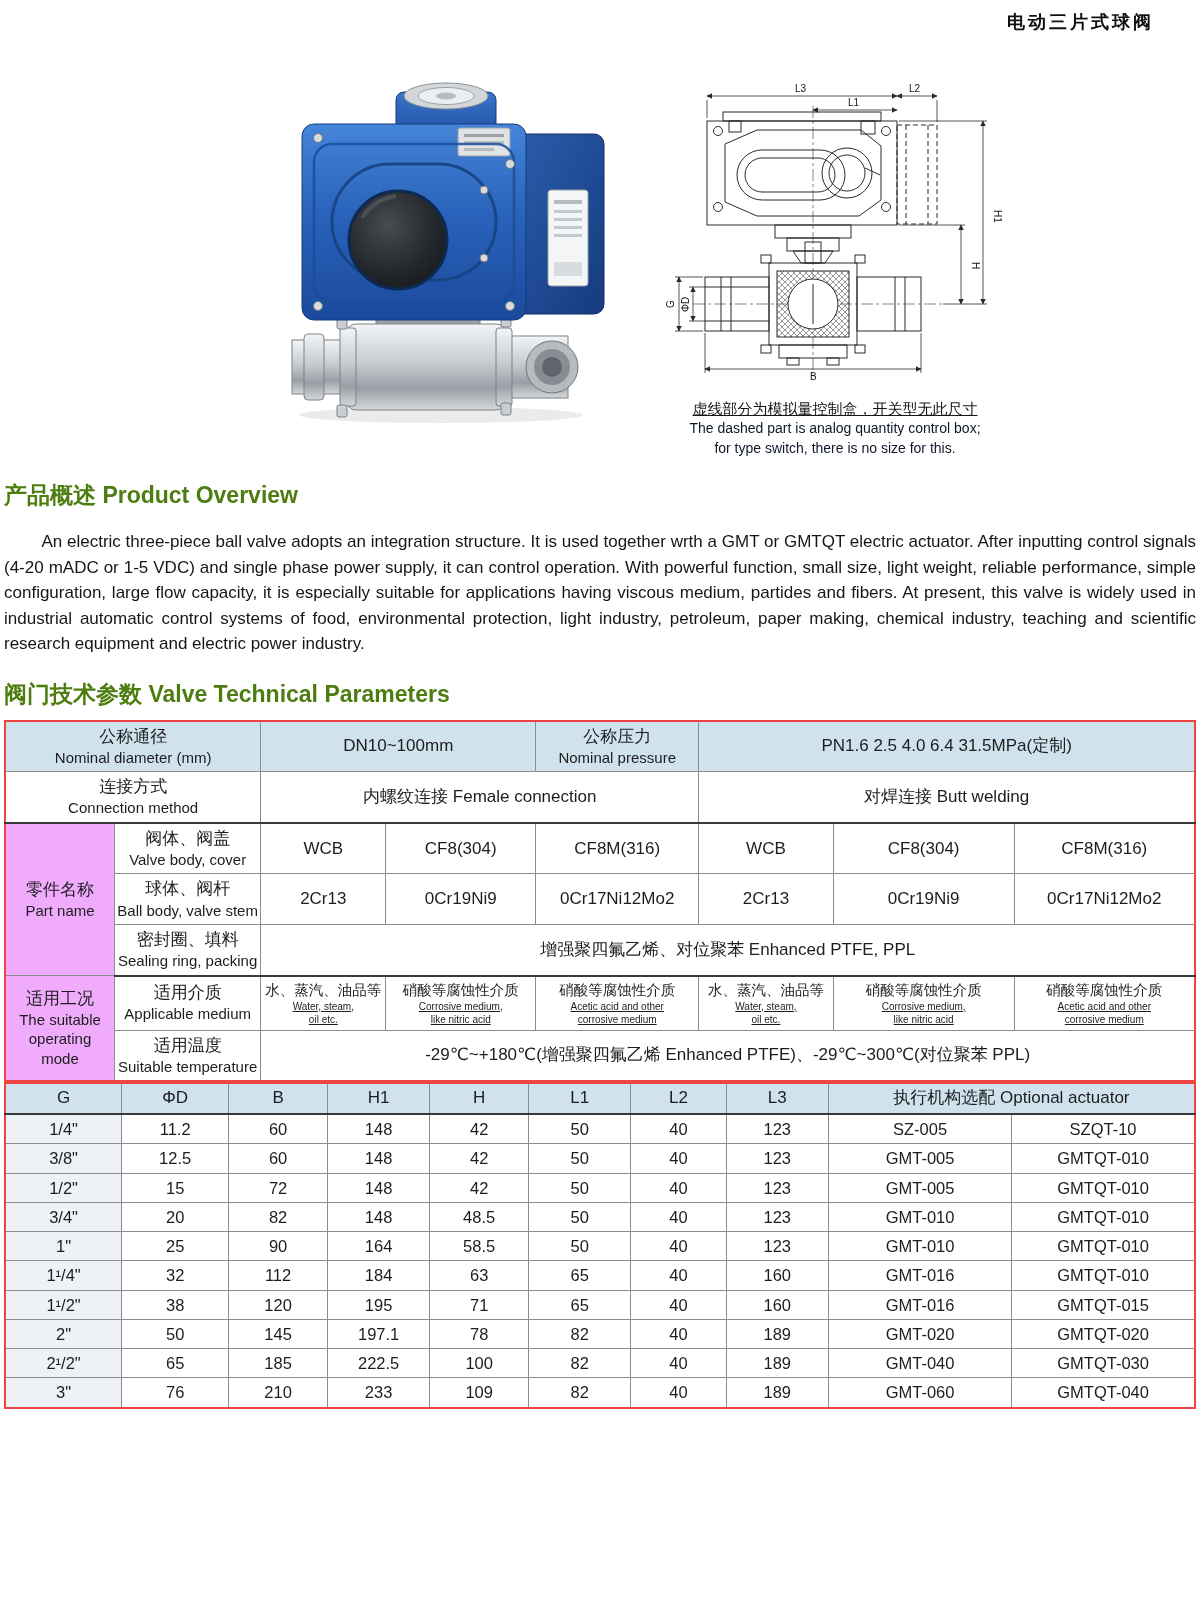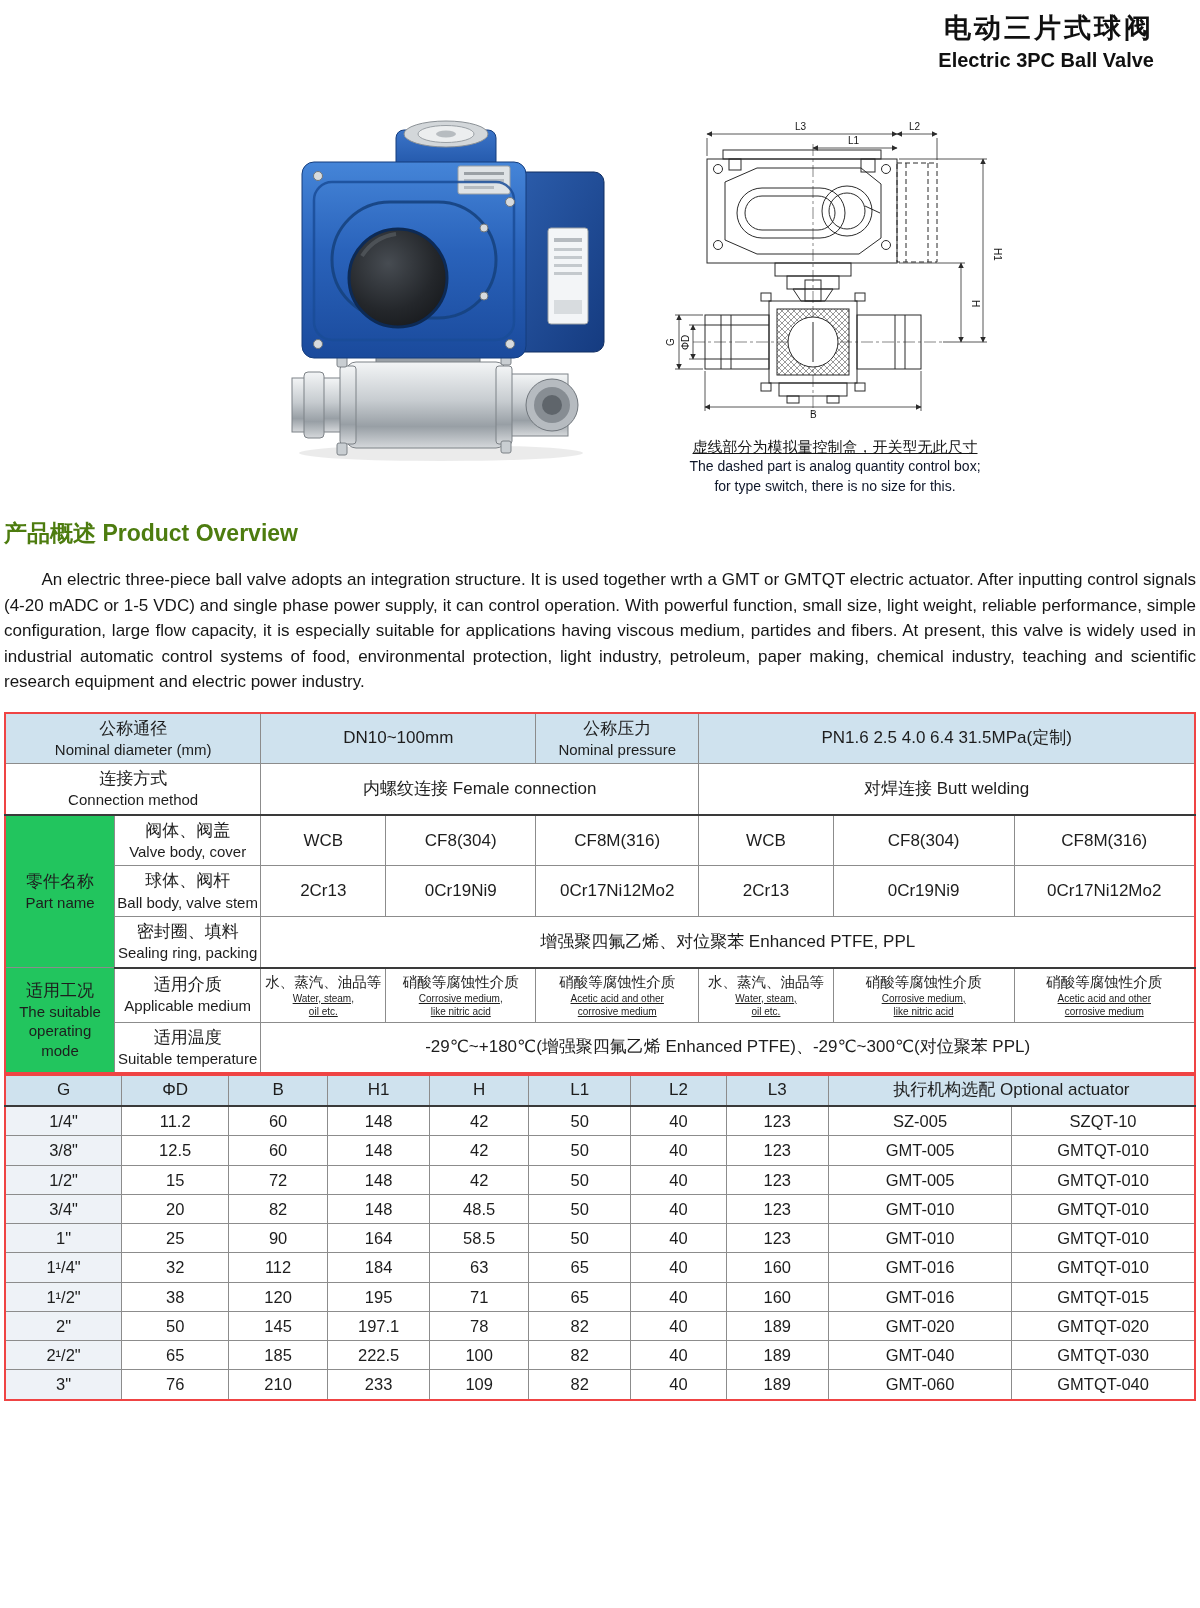--- a/index.html
+++ b/index.html
@@ -1,60 +1,59 @@
 <!DOCTYPE html>
 <html><head>
 <meta charset="utf-8">
 <style>
   html,body{margin:0;padding:0;background:#fff;}
   body{font-family:"Liberation Sans","DejaVu Sans",sans-serif;color:#1b1b1b;}
   .page{width:1200px;min-height:1608px;margin:0 auto;box-sizing:border-box;padding:10px 4px 12px 4px;background:#fff;}
 
   .header{text-align:right;padding-right:42px;}
-  .title-zh{font-size:27px;font-weight:bold;letter-spacing:3px;color:#101010;}
+  .title-zh{font-size:18px;font-weight:bold;letter-spacing:3px;color:#101010;}
   .title-en{font-size:20px;font-weight:bold;color:#101010;margin-top:3px;}
 
   .figures{display:flex;align-items:flex-start;gap:36px;margin:38px 0 0 242px;}
   .photo-col{width:372px;}
   .drawing-col{width:362px;text-align:center;}
   .caption{margin-top:12px;line-height:1.4;}
   .caption .zh{font-size:15px;color:#161616;text-decoration:underline;}
   .caption .en{font-size:14px;color:#0f172a;}
 
   .section-heading{color:#4d7c0f;font-size:23px;font-weight:bold;margin:22px 0 10px 0;}
   .para{font-size:17px;line-height:1.5;text-align:justify;color:#161616;}
   .para.zh{text-indent:2em;}
   .para.en{text-indent:2.2em;margin-top:18px;}
 
   table{width:100%;border-collapse:collapse;table-layout:fixed;border:2px solid #ef4444;}
   td{border:1px solid #8c8c8c;text-align:center;vertical-align:middle;padding:4px 2px;color:#1d1d1d;}
   tr.blue td{background:#cfe2ee;}
   tr.hb td{border-bottom:2px solid #3a3a3a;}
-  td.lbl{background:#22c55e;}
+  td.lbl{background:#f0abfc;}
   td.gcol{background:#eef2f7;}
 
   .tech td div{font-size:17px;line-height:1.3;}
   .tech td div:nth-child(n+2){font-size:15px;}
   .tech td.small div:first-child{font-size:14.5px;}
   .tech td.small div:nth-child(n+2){font-size:10px;text-decoration:underline;}
 
   .dims td{padding:3px 2px;}
   .dims td div{font-size:16.5px;line-height:1.35;}
   .dims tr.blue td div{font-size:17px;}
 
   .dim-label{font-size:10px;fill:#151515;font-family:"Liberation Sans",sans-serif;}
 </style>
 </head>
 <body>
 
 <div class="page">
 
   <div class="header">
     <div class="title-zh">电动三片式球阀</div>
-    <div class="title-en">Electric 3PC Ball Valve</div>
   </div>
 
   <div class="figures">
 
     <div class="photo-col">
       <svg width="372" height="352" viewBox="0 0 372 352">
         <defs>
           <linearGradient id="blueMain" x1="0" y1="0" x2="0" y2="1">
             <stop offset="0" stop-color="#4585d8"></stop>
               <stop offset="0.45" stop-color="#2a63bb"></stop>
@@ -221,20 +220,21 @@
         <div class="zh">虚线部分为模拟量控制盒，开关型无此尺寸</div>
         <div class="en">The dashed part is analog quantity control box;</div>
         <div class="en">for type switch, there is no size for this.</div>
       </div>
     </div>
   </div>
 
   <div class="section-heading">产品概述 Product Overview</div>
   <p class="para en">An electric three-piece ball valve adopts an integration structure. It is used together wrth a GMT or GMTQT electric actuator. After inputting control signals (4-20 mADC or 1-5 VDC) and single phase power supply, it can control operation. With powerful function, small size, light weight, reliable performance, simple configuration, large flow capacity, it is especially suitable for applications having viscous medium, partides and fibers. At present, this valve is widely used in industrial automatic control systems of food, environmental protection, light industry, petroleum, paper making, chemical industry, teaching and scientific research equipment and electric power industry.</p>
 
+  <div class="section-heading">阀门技术参数 Valve Technical Parameters</div>
   <table class="tech">
     <colgroup>
       <col style="width:9.2%">
         <col style="width:12.3%">
         <col style="width:10.5%">
         <col style="width:12.6%">
       <col style="width:13.7%">
         <col style="width:11.3%">
         <col style="width:15.2%">
         <col style="width:15.2%">

